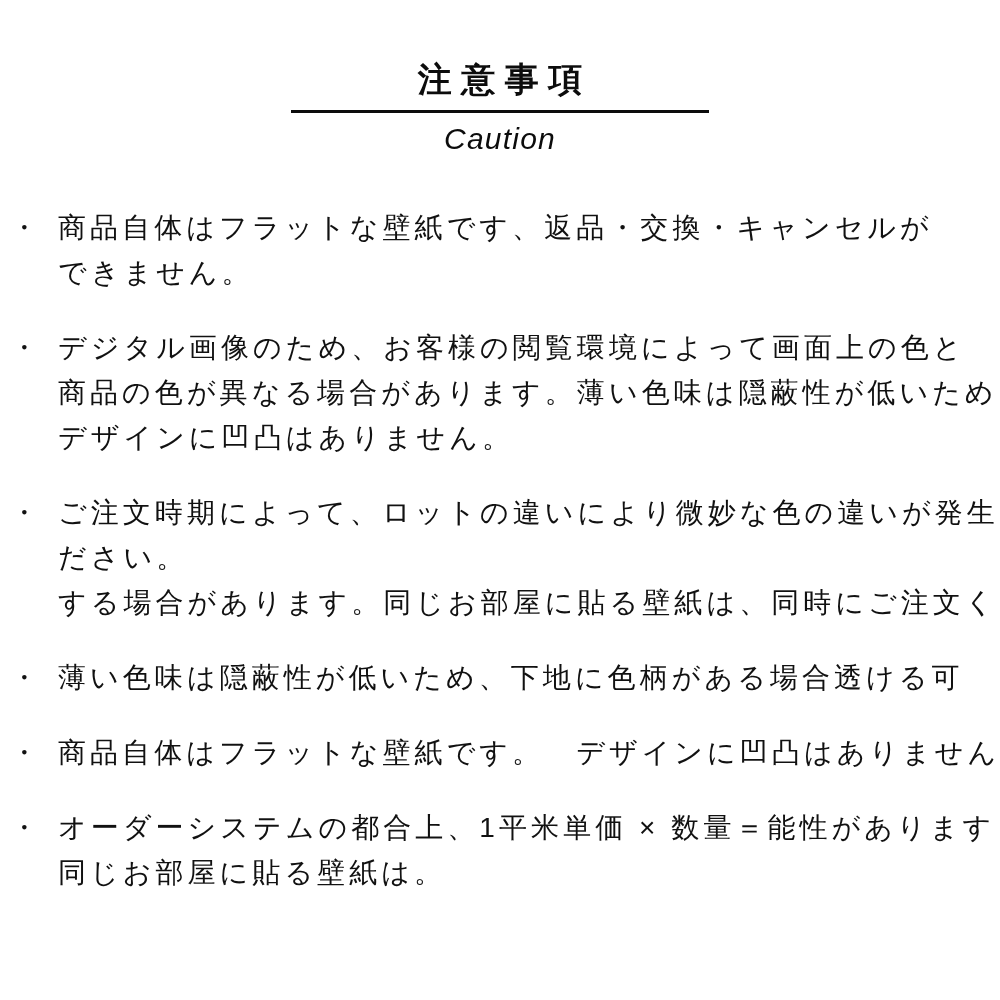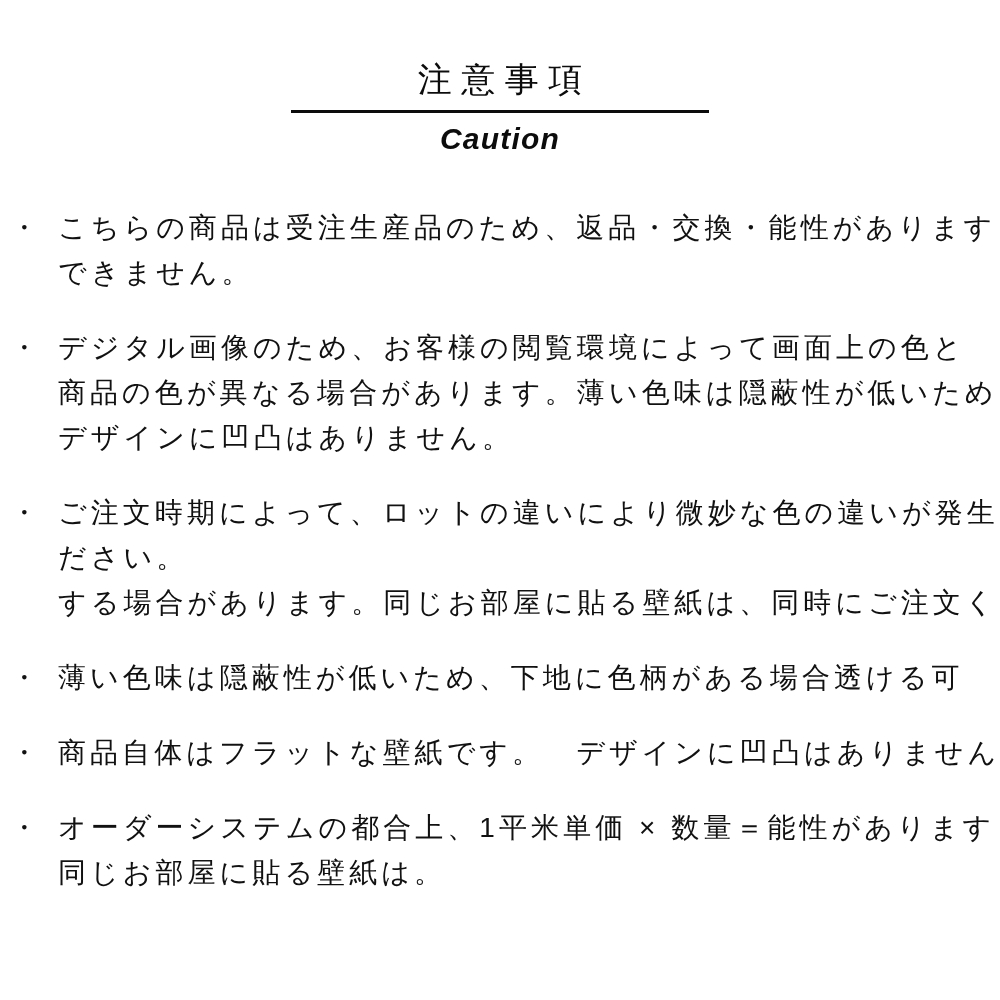--- a/index.html
+++ b/index.html
@@ -21,37 +21,37 @@
   }
   
   .header {
     text-align: center;
     padding-top: 60px;
   }
   .title {
     margin: 0;
     font-size: 34px;
     line-height: 38px;
-    font-weight: normal;
+    font-weight: bold;
     letter-spacing: 0.28em;
     text-indent: 0.28em;
     color: #0c0c0c;
     white-space: nowrap;
   }
   .title-rule {
     width: 418px;
     height: 3px;
     background: #0c0c0c;
     margin: 12px auto 9px auto;
   }
   .subtitle {
     font-size: 30px;
     line-height: 34px;
     font-style: italic;
-    font-weight: bold;
+    font-weight: normal;
     letter-spacing: 0.04em;
     color: #0c0c0c;
     white-space: nowrap;
   }
   
   .caution-list {
     list-style: none;
     margin: 0;
     padding: 49px 10px 0 10px;
   }
@@ -90,21 +90,21 @@
     <h1 class="title">注意事項</h1>
     <div class="title-rule"></div>
     <div class="subtitle">Caution</div>
   </div>
 
   <ul class="caution-list">
 
     <li class="item">
       <span class="bullet">・</span>
       <div class="item-text">
-        <span class="line">こちらの商品は受注生産品のため、返品・交換・能性があります</span>
+        <span class="line">商品自体はフラットな壁紙です、返品・交換・キャンセルが</span>
         <span class="line">できません。</span>
       </div>
     </li>
 
     <li class="item">
       <span class="bullet">・</span>
       <div class="item-text">
         <span class="line">デジタル画像のため、お客様の閲覧環境によって画面上の色と</span>
         <span class="line">商品の色が異なる場合があります。薄い色味は隠蔽性が低いため</span>
         <span class="line">デザインに凹凸はありません。</span>

